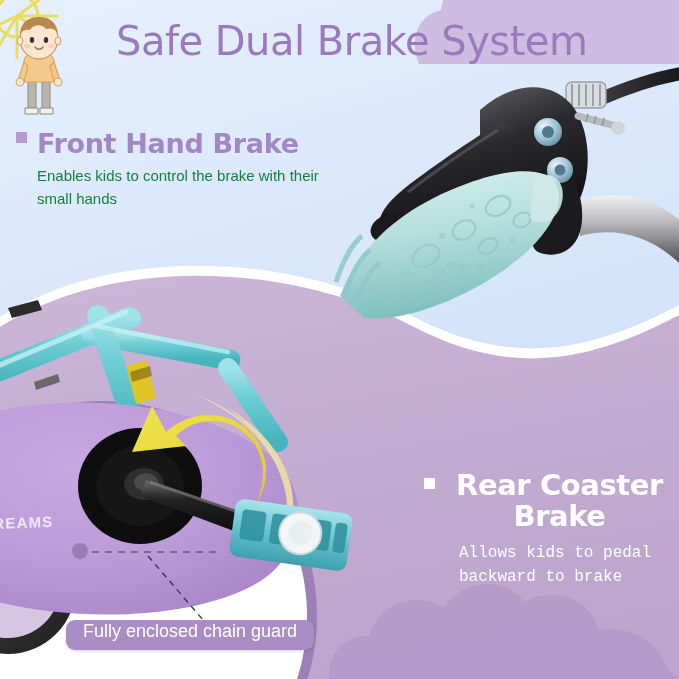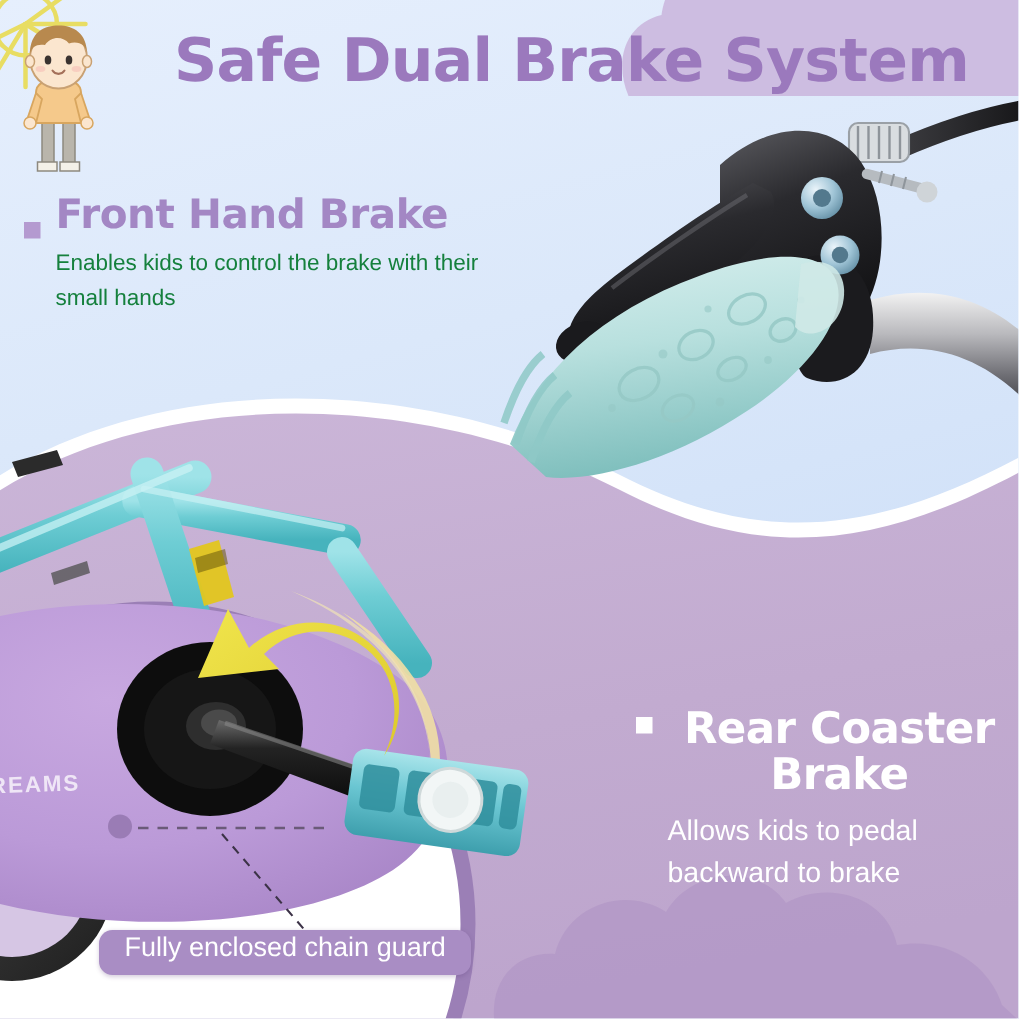--- a/index.html
+++ b/index.html
@@ -28,30 +28,30 @@
   .cloud-top{position:absolute;right:-10px;top:-46px;width:280px;height:110px;}
 
   
   .purple-panel{
     position:absolute;left:-8px;top:246px;width:700px;height:446px;
   }
 
   
   .headline{
     position:absolute;left:116px;top:18px;
-    font-size:40px;font-weight:bold;
+    font-size:40px;font-weight:normal;
     letter-spacing:-0.5px;
     color:#9b79bd;
     font-family:"DejaVu Sans",sans-serif;
     white-space:nowrap;
   }
 
   
   .block-front{position:absolute;left:16px;top:128px;width:330px;}
-  .bullet-row{display:flex;align-items:flex-end;gap:10px;}
+  .bullet-row{display:flex;align-items:flex-start;gap:10px;}
   .bullet{
     width:11px;height:11px;background:#b49ad0;flex:0 0 auto;
     margin-top:4px;
   }
   .h2-front{
     font-size:27px;font-weight:bold;color:#a387c4;
     font-family:"DejaVu Sans",sans-serif;letter-spacing:-0.3px;
     line-height:1.15;
   }
   .p-front{
@@ -66,23 +66,23 @@
   .bullet-white{
     width:11px;height:11px;background:#ffffff;flex:0 0 auto;margin-top:8px;
   }
   .h2-rear{
     font-size:29px;font-weight:bold;color:#ffffff;
     font-family:"DejaVu Sans",sans-serif;letter-spacing:-0.4px;
     line-height:1.08;
     text-align:center;
   }
   .p-rear{
-    margin-left:21px;margin-top:8px;
-    font-size:19px;line-height:1.5;color:#ffffff;
-    font-family:Liberation Sans, sans-serif;
+    margin-left:35px;margin-top:8px;
+    font-size:16px;line-height:1.5;color:#ffffff;
+    font-family:Liberation Mono, monospace;
     max-width:250px;
   }
 
   
   .badge{
     position:absolute;left:66px;top:620px;
     background:#a98dc4;color:#fff;
     border-radius:9px;
     padding:1px 17px 8px 17px;
     font-size:18px;

